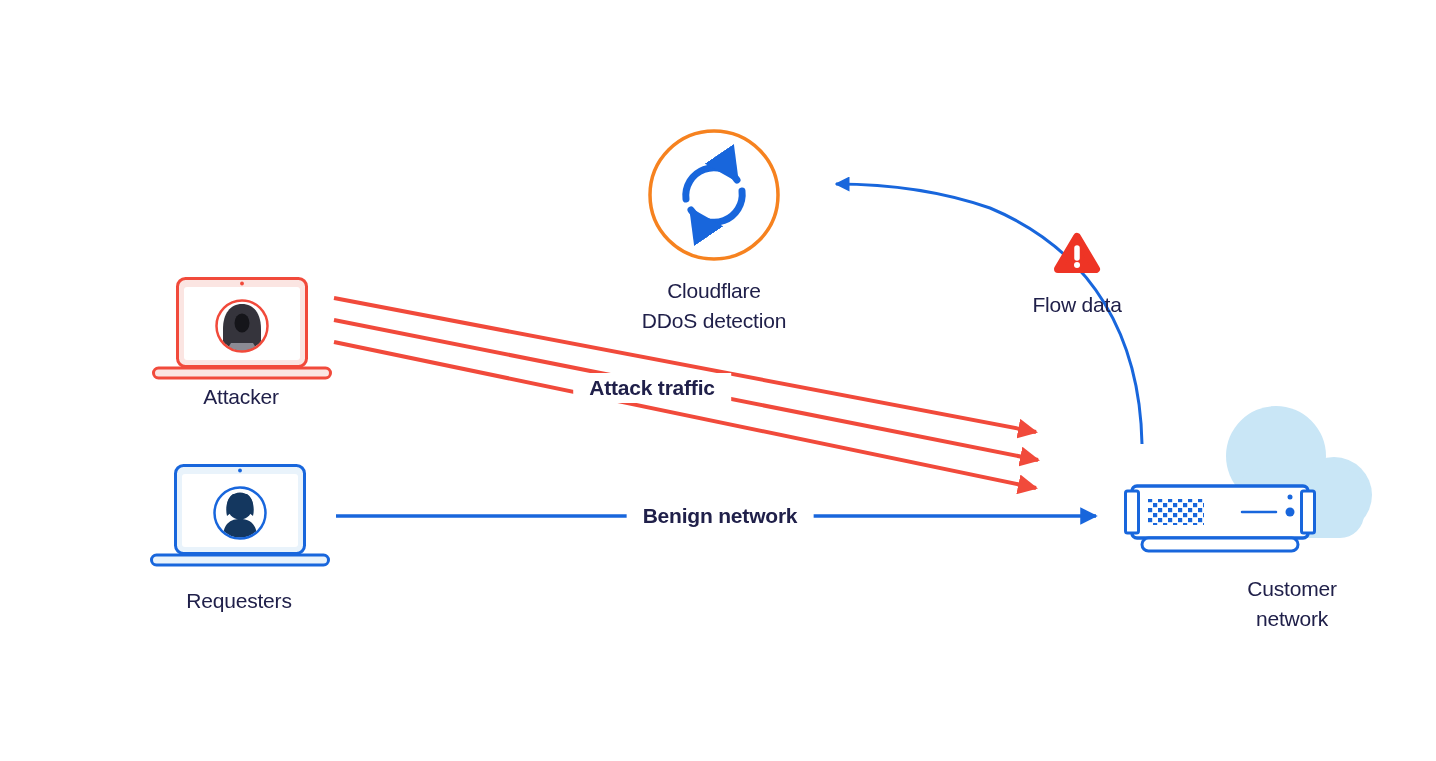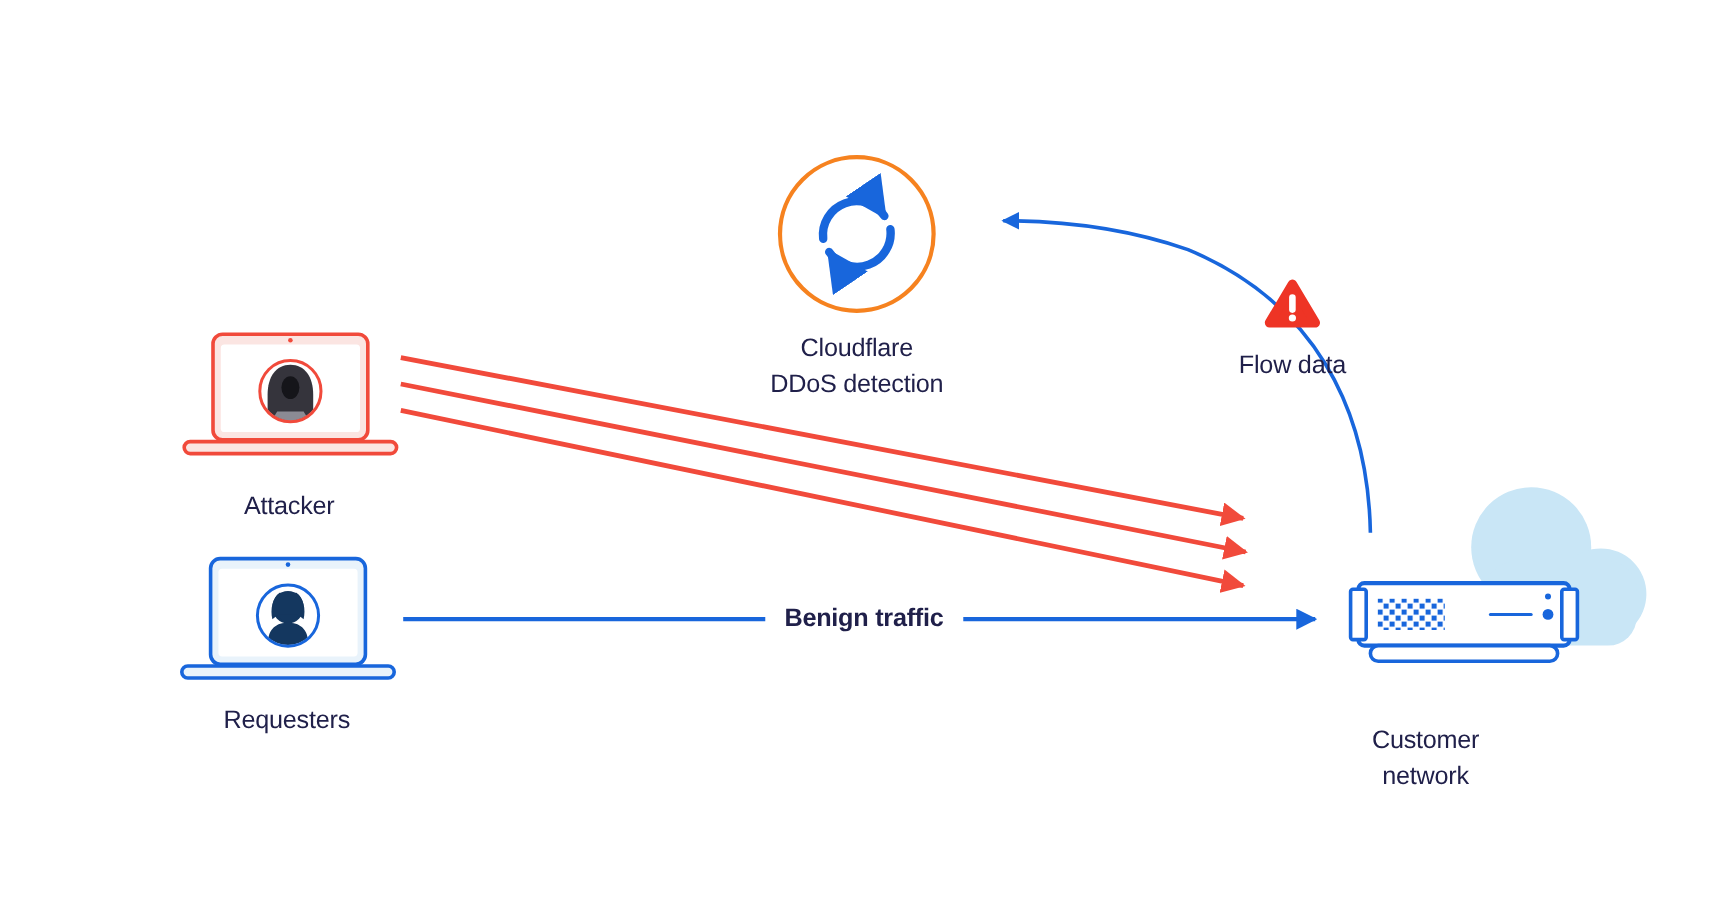--- a/index.html
+++ b/index.html
@@ -116,21 +116,21 @@
         <circle cx="90" cy="49" r="24.5"></circle>
       </clipPath>
     <g clip-path="url(#clipAttacker)">
       <path class="fig-dark" d="M90 27 C78 27 71 37 71 52 L71 74 L109 74 L109 52 C109 37 102 27 90 27 Z"></path>
       <ellipse class="fig-darker" cx="90" cy="46" rx="7.5" ry="9.5"></ellipse>
       <path class="fig-gray" d="M74 74 L106 74 L101 66 L79 66 Z"></path>
     </g>
     <circle class="ring-red" style="fill:none" cx="90" cy="49" r="25.5"></circle>
     <rect class="lap-red-body" x="1.5" y="91" width="177" height="10" rx="5"></rect>
   </svg>
-  <div class="node-label" style="left:241px;top:382px;margin-top:25px;">Attacker</div>
+  <div class="node-label" style="left:241px;top:382px;">Attacker</div>
 
   <svg class="abs icon-layer" style="left:150px;top:464px;" width="180" height="103" viewBox="0 0 180 103">
     <rect class="lap-blue-body" x="25.5" y="1.5" width="129" height="88" rx="8"></rect>
     <rect class="lap-screen" x="32" y="10" width="116" height="73" rx="3"></rect>
     <circle class="cam-blue" cx="90" cy="6.5" r="1.9"></circle>
     <clipPath id="clipRequester">
         <circle cx="90" cy="49" r="24.5"></circle>
       </clipPath>
     <g clip-path="url(#clipRequester)">
       <ellipse class="fig-navy" cx="90" cy="42" rx="13" ry="13.5"></ellipse>
@@ -157,18 +157,19 @@
     </defs>
     <rect class="srv-box" x="14" y="88" width="176" height="52" rx="5"></rect>
     <rect class="srv-flange" x="7.5" y="93" width="13" height="42" rx="2"></rect>
     <rect class="srv-flange" x="183.5" y="93" width="13" height="42" rx="2"></rect>
     <rect x="30" y="101" width="56" height="26" fill="url(#srvDots)"></rect>
     <line class="srv-line" x1="124" y1="114" x2="158" y2="114"></line>
     <circle class="srv-blue" cx="172" cy="114" r="4.5"></circle>
     <circle class="srv-blue" cx="172" cy="99" r="2.5"></circle>
     <rect class="srv-flange" x="24" y="140" width="156" height="13" rx="6.5"></rect>
   </svg>
-  <div class="node-label" style="left:1188px;top:574px;margin-top:28px;">Customer
+  <div class="node-label" style="left:1292px;top:574px;">Customer
 network</div>
 
-  <div class="edge-label" style="left:720px;top:501px;">Benign traffic</div>
+  <div class="edge-label" style="left:652px;top:373px;">Attack traffic</div>
+  <div class="edge-label" style="left:720px;top:501px;">Benign network</div>
 
 </div>
 
 </body></html>

